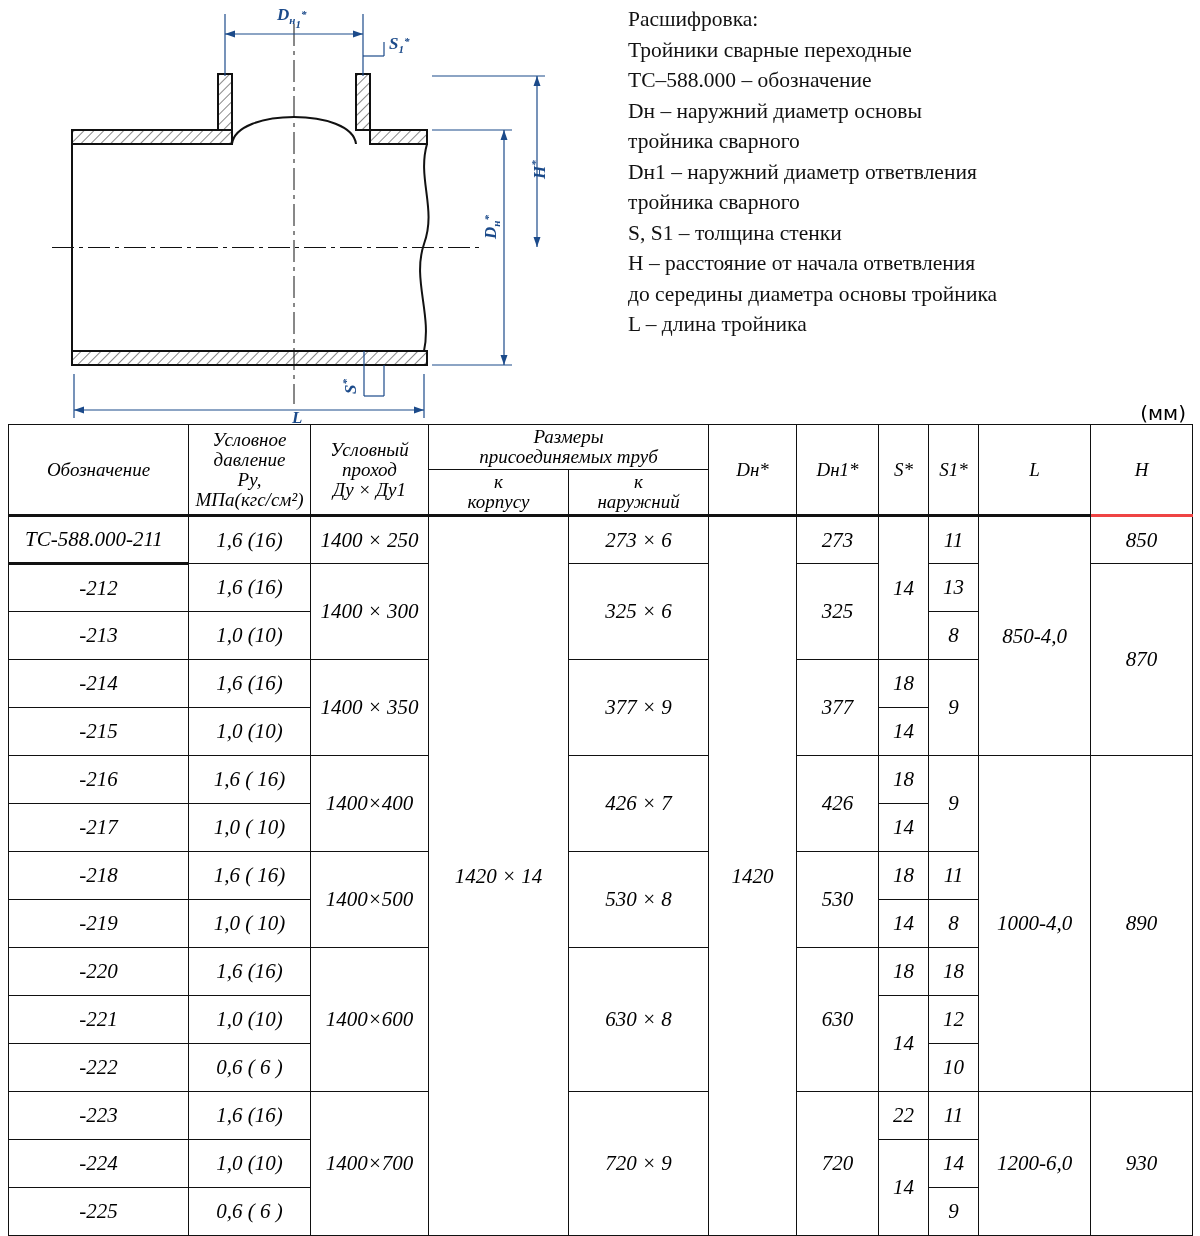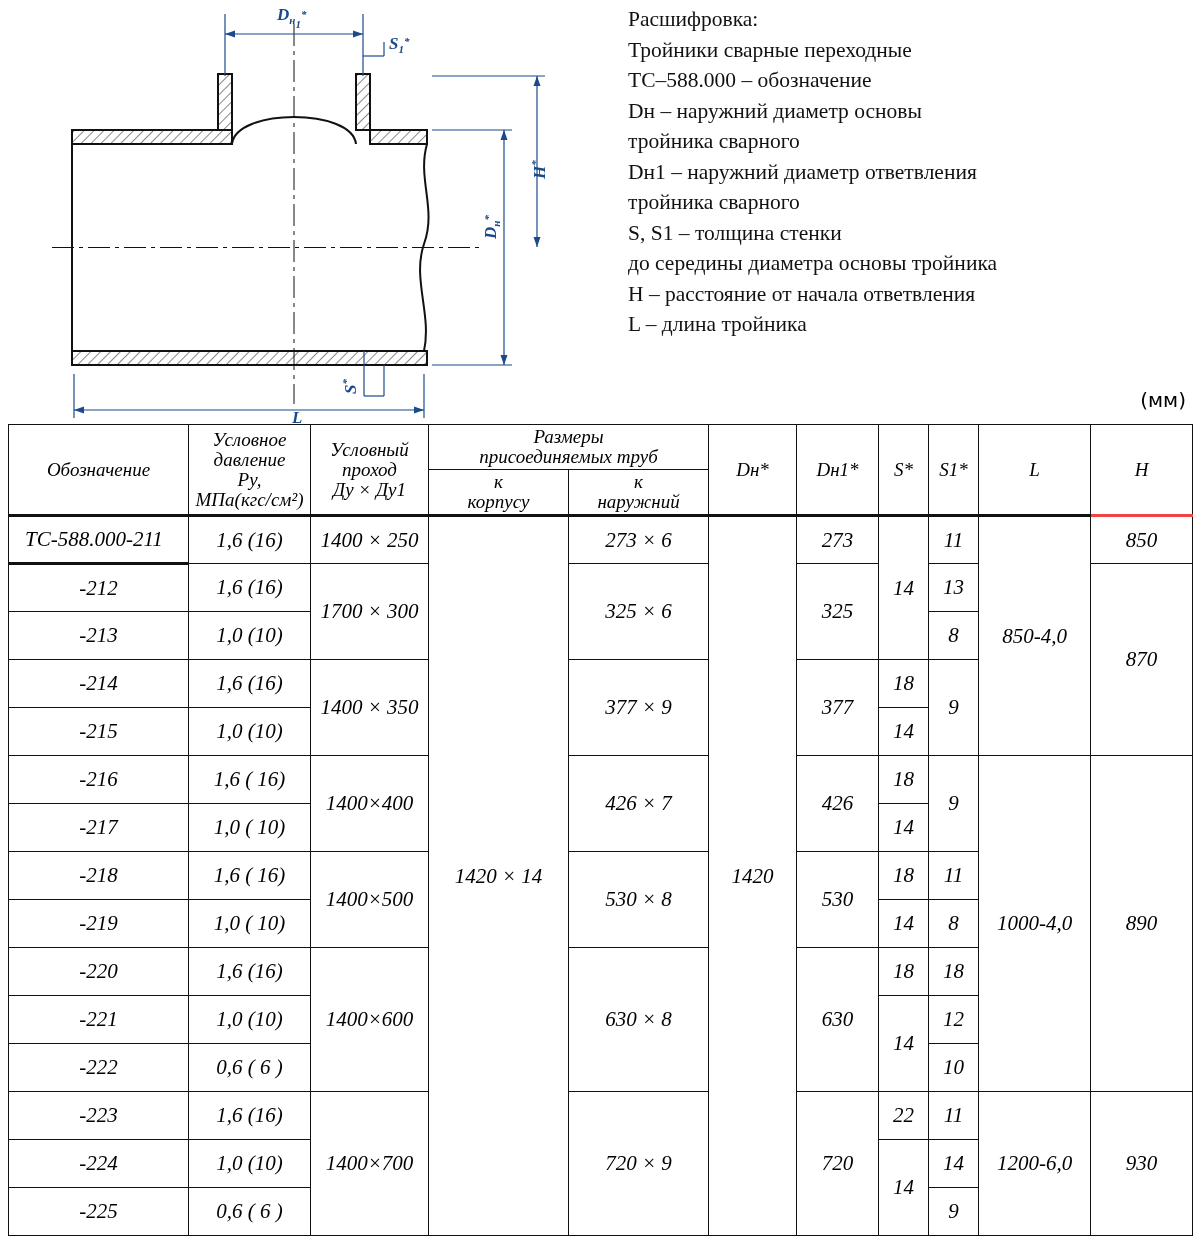--- a/index.html
+++ b/index.html
@@ -14,21 +14,21 @@
   
   #top{position:relative;height:420px;}
   #drawing{position:absolute;left:0;top:4px;width:620px;height:420px;padding-left:12px;}
   #legend{
     position:absolute;left:628px;top:4px;width:560px;
     font-family:Liberation Serif, serif;
     font-size:21.5px;line-height:30.5px;color:#111;
   }
   #legend div{white-space:nowrap;}
   #unit{
-    position:absolute;right:14px;top:388px;
+    position:absolute;right:14px;top:401px;
     font-family:"DejaVu Sans", sans-serif;font-size:20px;
   }
 
   
   #table-wrap{position:absolute;left:8px;top:424px;width:1184px;height:808px;}
   table.main{
     border-collapse:collapse;
     width:1184px;
     table-layout:fixed;
     font-family:"Liberation Serif", serif;
@@ -139,22 +139,22 @@
 
   <div id="legend">
     <div>Расшифровка:</div>
     <div>Тройники сварные переходные</div>
     <div>ТС–588.000 – обозначение</div>
     <div>Dн – наружний диаметр основы</div>
     <div>тройника сварного</div>
     <div>Dн1 – наружний диаметр ответвления</div>
     <div>тройника сварного</div>
     <div>S, S1 – толщина стенки</div>
+    <div>Н – расстояние от начала ответвления</div>
     <div>до середины диаметра основы тройника</div>
-    <div>Н – расстояние от начала ответвления</div>
     <div>L – длина тройника</div>
   </div>
 
   <div id="unit">(мм)</div>
 </div>
 
 <div id="table-wrap">
 <table class="main">
   <colgroup>
     <col style="width:180px">
@@ -217,21 +217,21 @@
       <td style="border-top:3px solid #111">273</td>
       <td rowspan="3" style="border-top:3px solid #111">14</td>
       <td style="border-top:3px solid #111">11</td>
       <td rowspan="5" style="border-top:3px solid #111">850-4,0</td>
       <td style="border-top:3px solid #ef4444">850</td>
     </tr>
 
     <tr class="rowh">
       <td class="desig">-212</td>
       <td>1,6 (16)</td>
-      <td rowspan="2">1700 × 300</td>
+      <td rowspan="2">1400 × 300</td>
       <td rowspan="2">325 ×  6</td>
       <td rowspan="2">325</td>
       <td>13</td>
       <td rowspan="4">870</td>
     </tr>
 
     <tr class="rowh">
       <td class="desig">-213</td>
       <td>1,0 (10)</td>
       <td>8</td>

